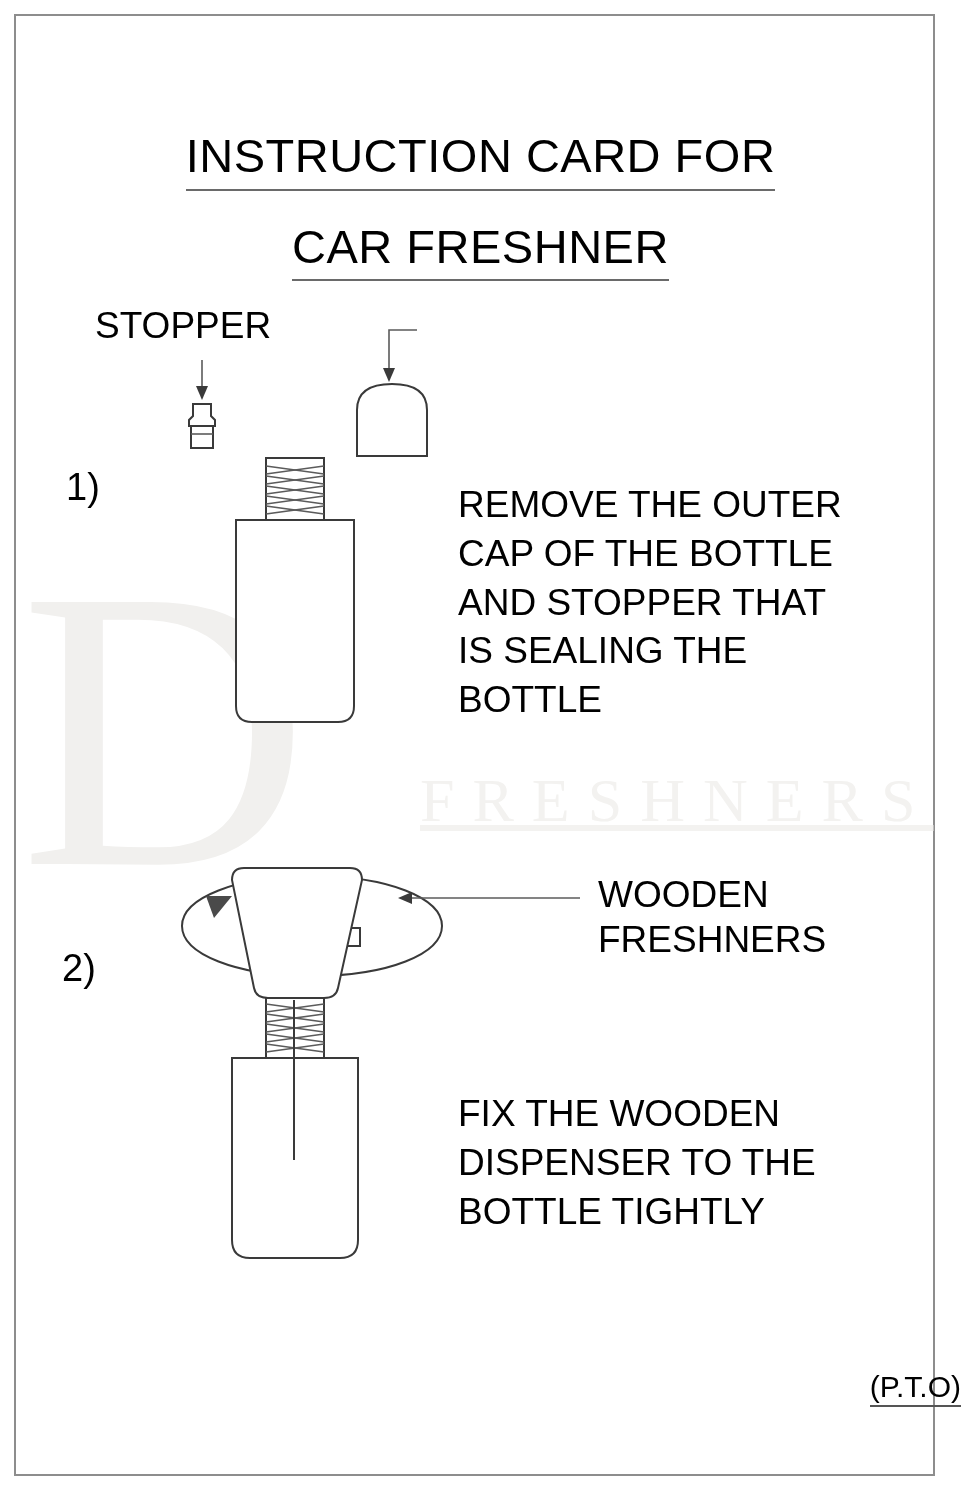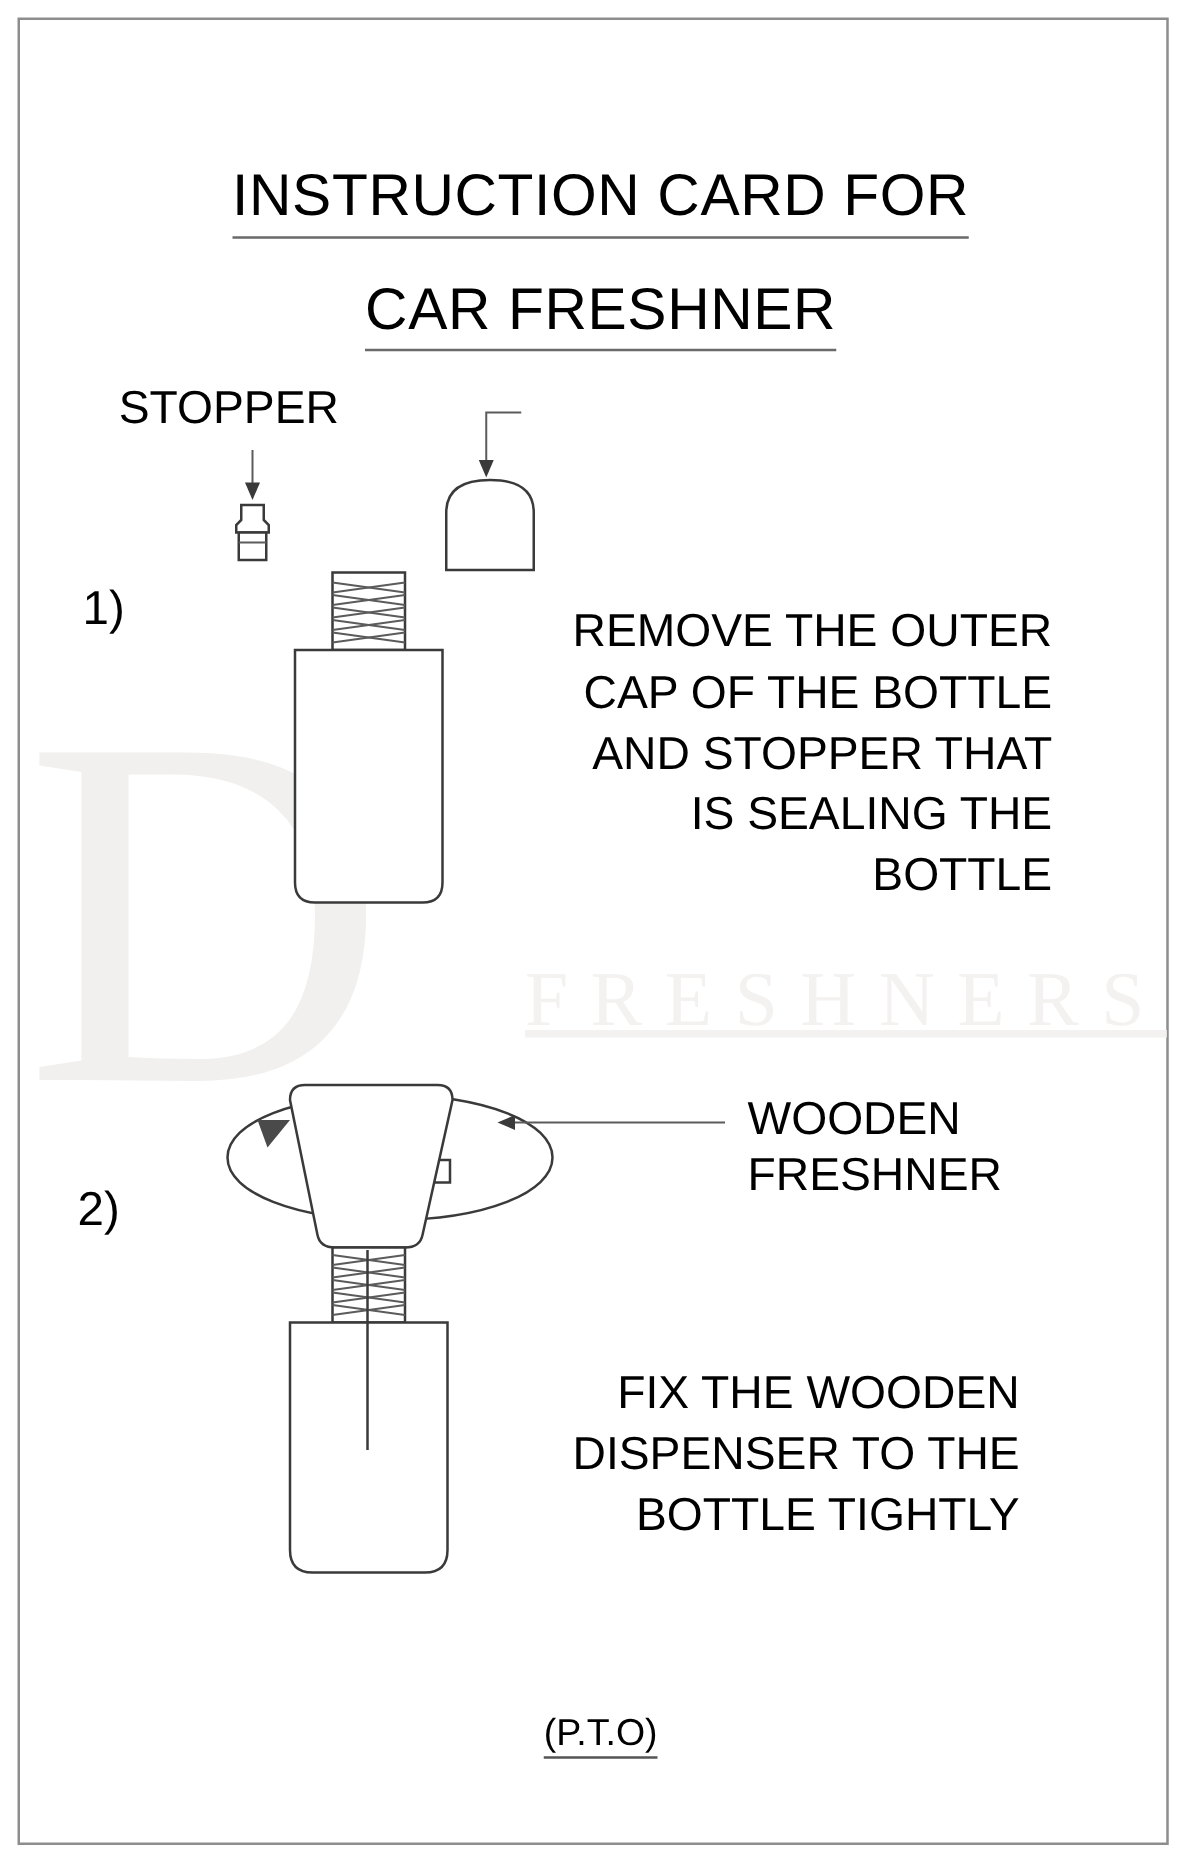--- a/index.html
+++ b/index.html
@@ -88,28 +88,27 @@
   }
   .step-num {
     position: absolute;
     font-size: 38px;
   }
   .para {
     position: absolute;
     font-size: 37px;
     line-height: 1.32;
     white-space: pre-line;
-    text-align: right;
   }
   .pto {
     position: absolute;
     left: 0;
     top: 1370px;
     width: 961px;
-    text-align: center;
+    text-align: right;
     font-size: 30px;
   }
   .pto span {
     border-bottom: 2px solid #555;
     padding-bottom: 2px;
   }
 
   svg { overflow: visible; }
   .ln { stroke: #3a3a3a; stroke-width: 2; fill: none; }
   .ln-thin { stroke: #5b5b5b; stroke-width: 1.6; fill: none; }
@@ -128,21 +127,21 @@
   </div>
 
   <div class="title-block">
     <div class="title-line">INSTRUCTION CARD FOR</div>
     <br>
     <div class="title-line second">CAR FRESHNER</div>
   </div>
 
   <div class="lbl" style="left:95px; top:303px;">STOPPER</div>
   <div class="lbl" style="left:598px; top:872px;">WOODEN
-FRESHNER</div>
+FRESHNERS</div>
 
   <div class="step-num" style="left:66px; top:466px;">1)</div>
   <div class="step-num" style="left:62px; top:947px;">2)</div>
 
   <div class="para" style="left:458px; top:481px;">REMOVE THE OUTER
 CAP OF THE BOTTLE
 AND STOPPER THAT
 IS SEALING THE
 BOTTLE</div>
   <div class="para" style="left:458px; top:1090px;">FIX THE WOODEN

